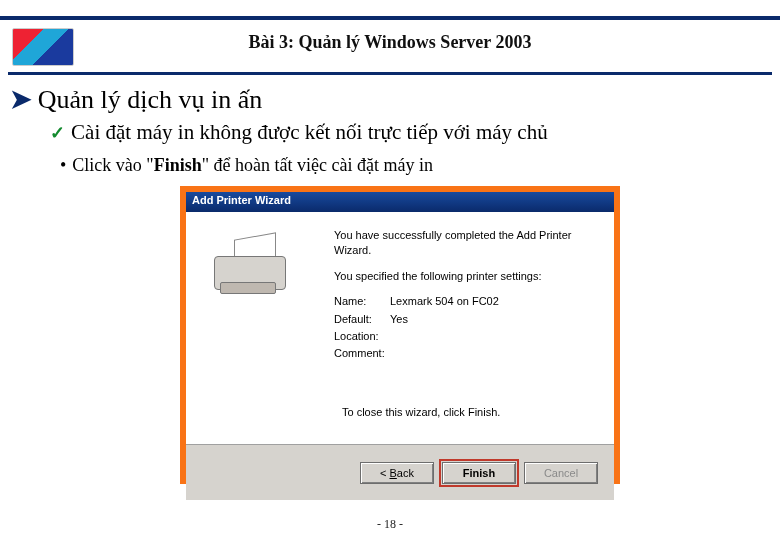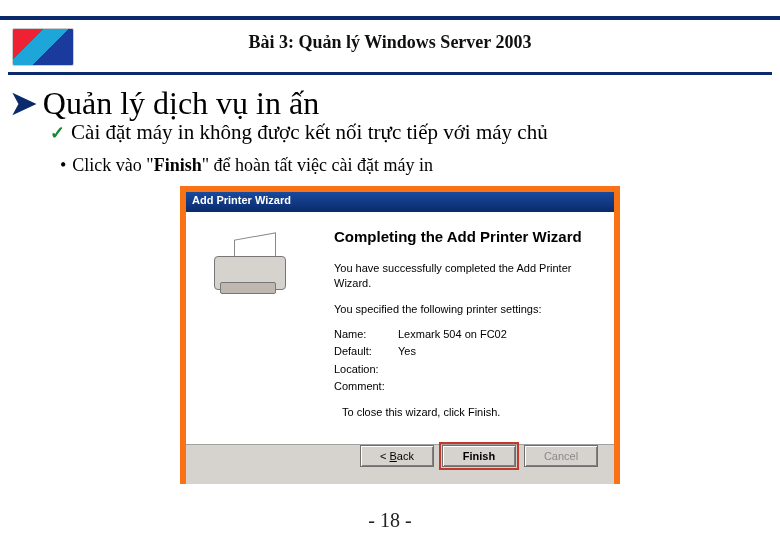--- a/index.html
+++ b/index.html
@@ -37,21 +37,21 @@
     position: absolute;
     top: 72px;
     left: 8px; right: 8px;
     height: 3px;
     background: #0a2a6b;
   }
   .section {
     position: absolute;
     top: 84px;
     left: 10px; right: 10px;
-    font-size: 32px;
+    font-size: 26px;
     color: #000;
   }
   .section .arrow { color: #0a2a6b; font-weight: bold; margin-right: 6px; }
   .subpoint {
     position: absolute;
     top: 120px;
     left: 50px; right: 8px;
     font-size: 21px;
     color: #000;
   }
@@ -118,30 +118,30 @@
     padding: 16px 18px 8px;
   }
   .wizard-heading {
     font-size: 15px;
     font-weight: bold;
     line-height: 1.25;
     margin-bottom: 14px;
   }
   .wizard-desc { margin-bottom: 10px; line-height: 1.4; }
   .settings-row { display: flex; margin-bottom: 2px; line-height: 1.4; }
-  .settings-label { width: 64px; }
+  .settings-label { width: 56px; }
   .wizard-close-hint { position: absolute; left: 156px; bottom: 60px; }
 
   .wizard-footer {
-    height: 40px;
+    height: 56px;
     border-top: 1px solid #a0a0a0;
     background: #d6d3ce;
     display: flex;
     justify-content: flex-end;
-    align-items: flex-start;
+    align-items: center;
     padding-right: 16px;
     gap: 8px;
   }
   .wiz-btn {
     width: 74px; height: 22px;
     background: #d6d3ce;
     border: 1px solid #6d6d6d;
     box-shadow: inset 1px 1px 0 #fff, inset -1px -1px 0 #808080;
     font-family: Tahoma, Arial, sans-serif;
     font-size: 11px;
@@ -149,21 +149,21 @@
     line-height: 20px;
   }
   .wiz-btn.disabled { color: #8a8a8a; }
   .wiz-btn.finish { outline: 2px solid #c0392b; outline-offset: 1px; font-weight: bold; }
   .u { text-decoration: underline; }
 
   .page-number {
     position: absolute;
     bottom: 8px; left: 0; right: 0;
     text-align: center;
-    font-size: 20px;
+    font-size: 12px;
     color: #222;
   }
 </style>
 </head>
 <body>
 
 <div class="top-band"></div>
 <div class="logo"></div>
 <div class="lesson-title">Bài 3: Quản lý Windows Server 2003</div>
 <div class="title-underline"></div>
@@ -184,21 +184,20 @@
   <div class="wizard-titlebar">Add Printer Wizard</div>
   <div class="wizard-body">
     <div class="wizard-left">
       <div class="printer-icon">
         <div class="paper"></div>
         <div class="body"></div>
         <div class="tray"></div>
       </div>
     </div>
     <div class="wizard-right">
-      <div class="wizard-heading">Completing the Add Printer Wizard</div>
       <div class="wizard-desc">You have successfully completed the Add Printer Wizard.</div>
       <div class="wizard-desc">You specified the following printer settings:</div>
       <div class="settings-row">
         <div class="settings-label">Name:</div>
         <div>Lexmark 504 on FC02</div>
       </div>
       <div class="settings-row">
         <div class="settings-label">Default:</div>
         <div>Yes</div>
       </div>

